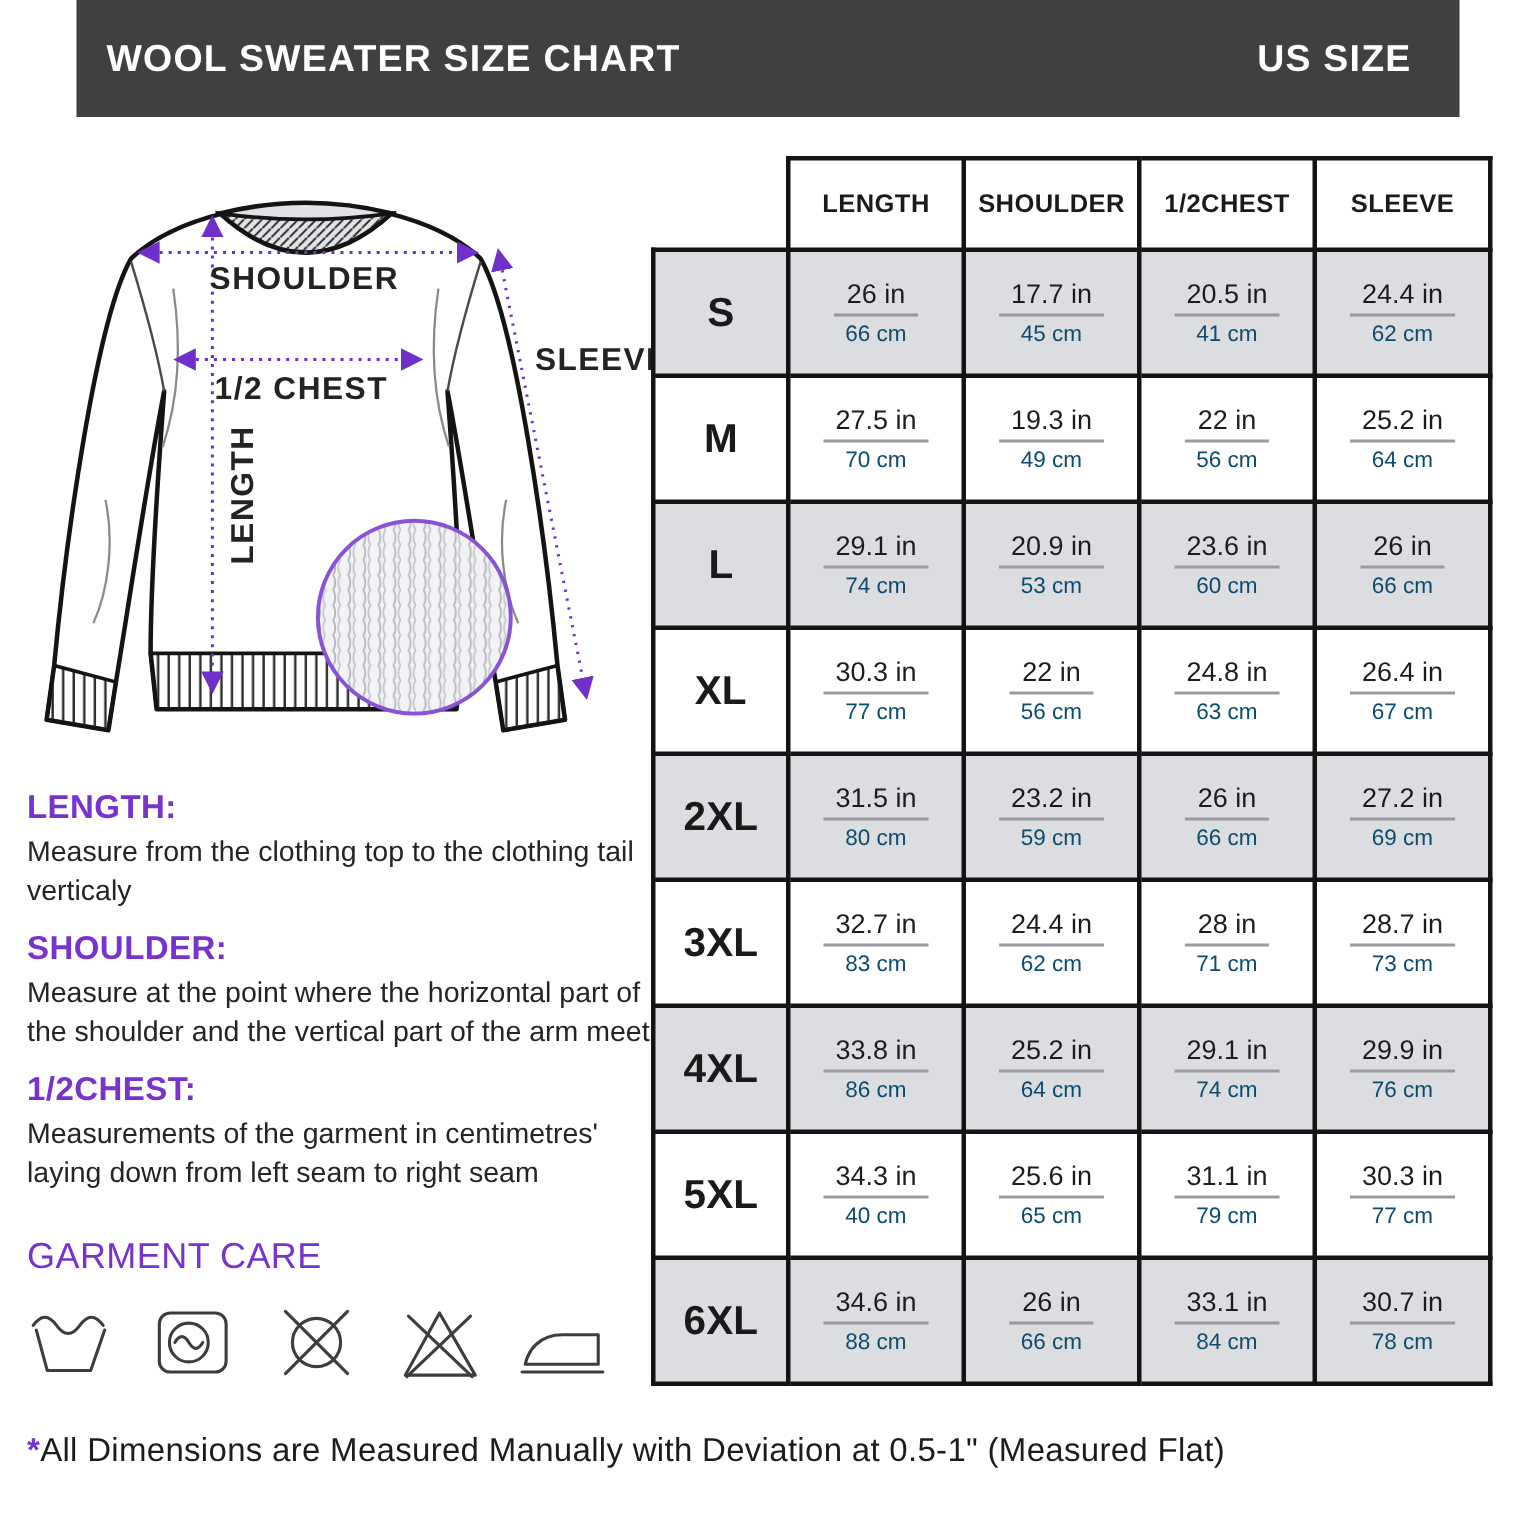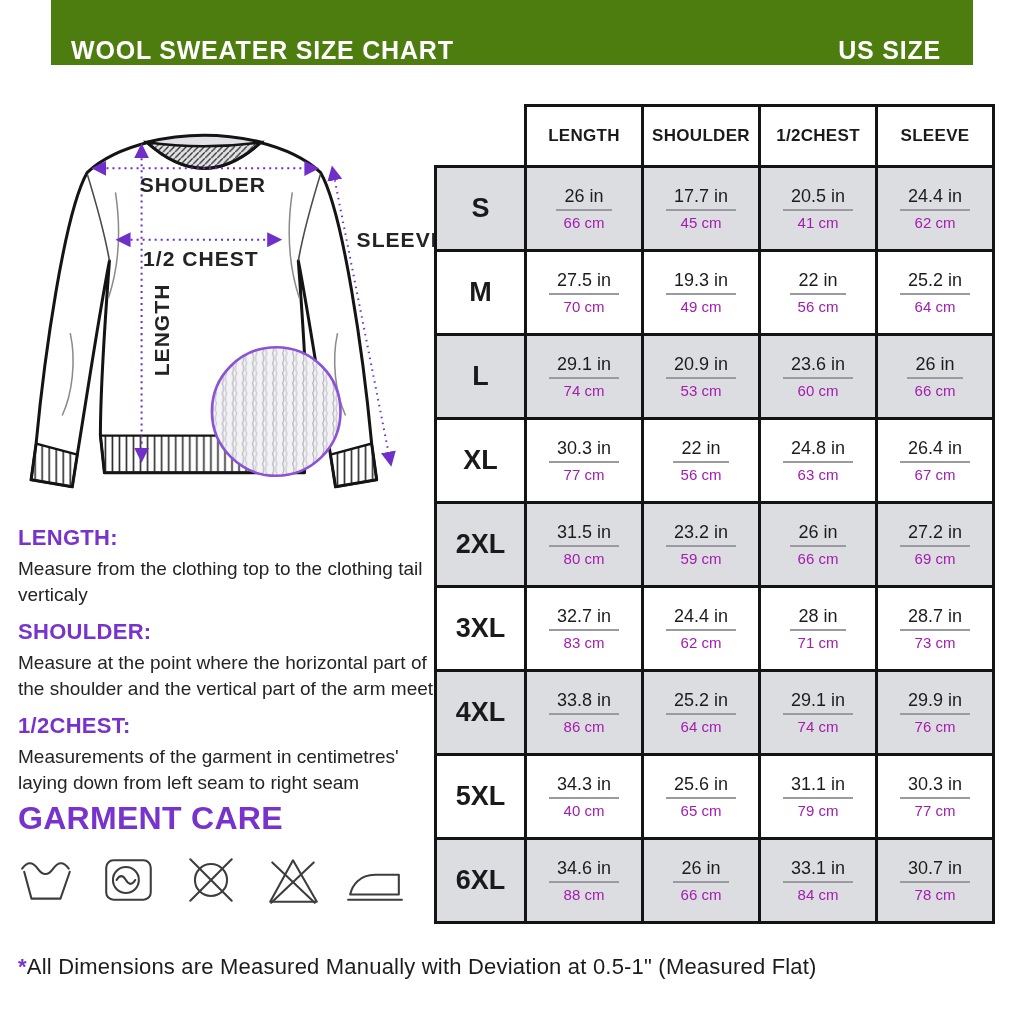--- a/index.html
+++ b/index.html
@@ -9,34 +9,34 @@
     --tborder:#141414;
   }
   *{margin:0;padding:0;box-sizing:border-box;}
   html,body{background:#ffffff;}
   body{
     width:1024px;height:1024px;position:relative;overflow:hidden;
     font-family:"Liberation Sans",sans-serif;color:var(--ink);
   }
   
   .title-bar{
-    position:absolute;left:51px;top:0;width:922px;height:65px;
-    background:#4d7c0f;color:#ffffff;display:flex;align-items:flex-end;
+    position:absolute;left:51px;top:0;width:922px;height:78px;
+    background:#404040;color:#ffffff;display:flex;align-items:center;
     justify-content:space-between;padding:0 32px 0 20px;
   }
   .title-bar .bar-title{font-size:25px;font-weight:bold;letter-spacing:.8px;}
   .title-bar .bar-region{font-size:25px;font-weight:bold;letter-spacing:.8px;}
   
   #sweater-diagram{position:absolute;left:18px;top:92px;width:422px;height:432px;}
   .diag-label{font-family:"Liberation Sans",sans-serif;font-weight:bold;fill:#232323;letter-spacing:1px;}
   
   .definitions{position:absolute;left:18px;top:514px;width:420px;}
   .def-term{color:var(--accent);font-size:22px;font-weight:bold;margin:11px 0 5px;letter-spacing:.3px;}
   .def-text{font-size:19px;line-height:26px;color:#242424;}
-  .care-title{color:var(--accent);font-size:32px;font-weight:bold;margin:4px 0 0;letter-spacing:.3px;}
+  .care-title{color:var(--accent);font-size:24px;font-weight:normal;margin:28px 0 0;letter-spacing:.3px;}
   .care-icons{display:flex;align-items:center;gap:24px;margin-top:18px;}
   .care-icons .care-icon{width:58px;height:50px;display:block;}
   .care-icon svg{width:100%;height:100%;stroke:#3d3d3d;fill:none;stroke-width:2;stroke-linecap:round;stroke-linejoin:round;}
   
   table.size-table{
     position:absolute;left:434px;top:104px;width:559px;
     border-collapse:collapse;table-layout:fixed;text-align:center;
   }
   table.size-table col.c-size{width:90px;}
   table.size-table col.c-meas{width:117px;}
@@ -47,21 +47,21 @@
   table.size-table thead th.corner{border:none;background:transparent;}
   table.size-table tbody th{
     border:3px solid var(--tborder);font-size:27px;font-weight:bold;
   }
   table.size-table tbody td{border:3px solid var(--tborder);height:84px;vertical-align:middle;}
   table.size-table tbody tr.alt{background:var(--row-alt);}
   .in-val{
     display:inline-block;font-size:18px;color:#1c1c1c;
     border-bottom:2px solid #9a9aa0;padding:0 8px 4px;margin-bottom:4px;line-height:1.05;
   }
-  .cm-val{font-size:15px;color:#a21caf;line-height:1;}
+  .cm-val{font-size:15px;color:#0c4a6e;line-height:1;}
   
   .footnote{position:absolute;left:18px;top:954px;font-size:22px;color:#1c1c1c;letter-spacing:.2px;}
   .footnote .star{color:var(--accent);font-weight:bold;}
 </style>
 </head>
 <body>
 
 <div class="page">
 
   <header class="title-bar">

